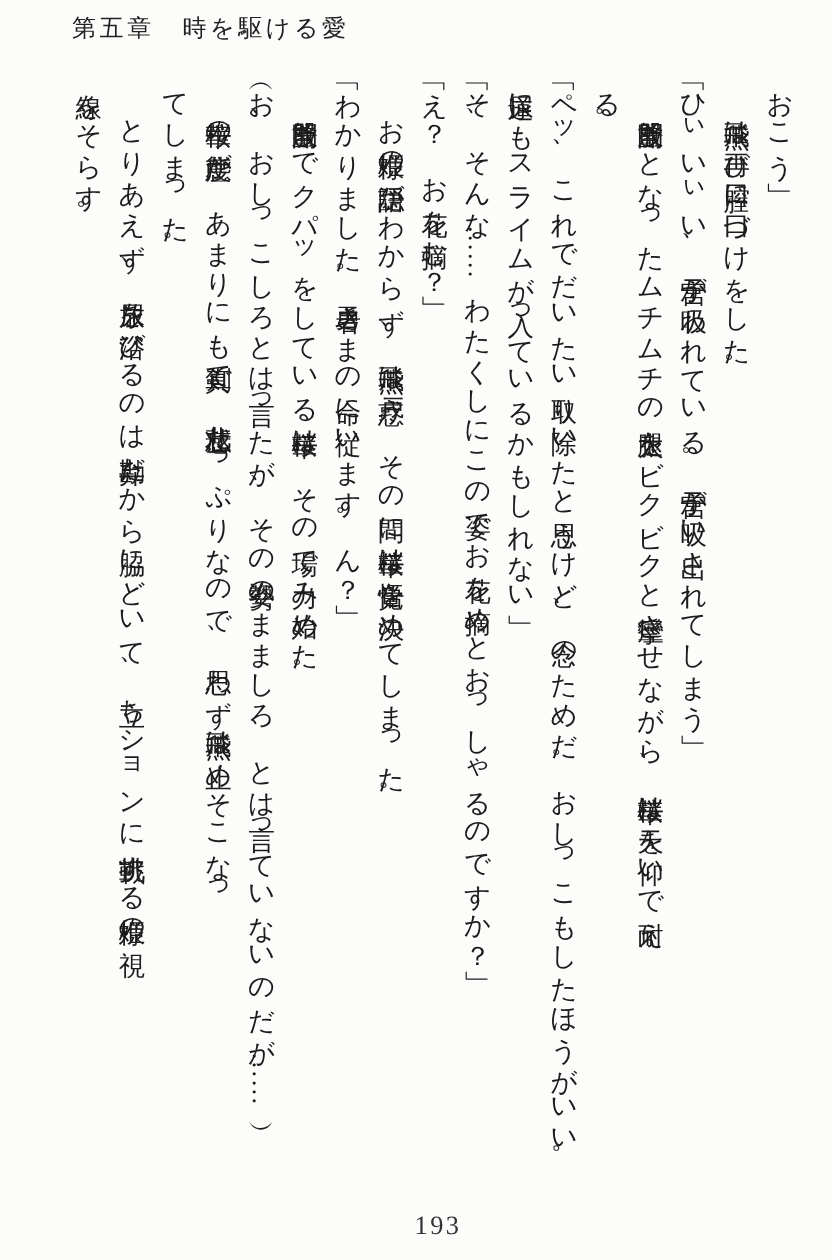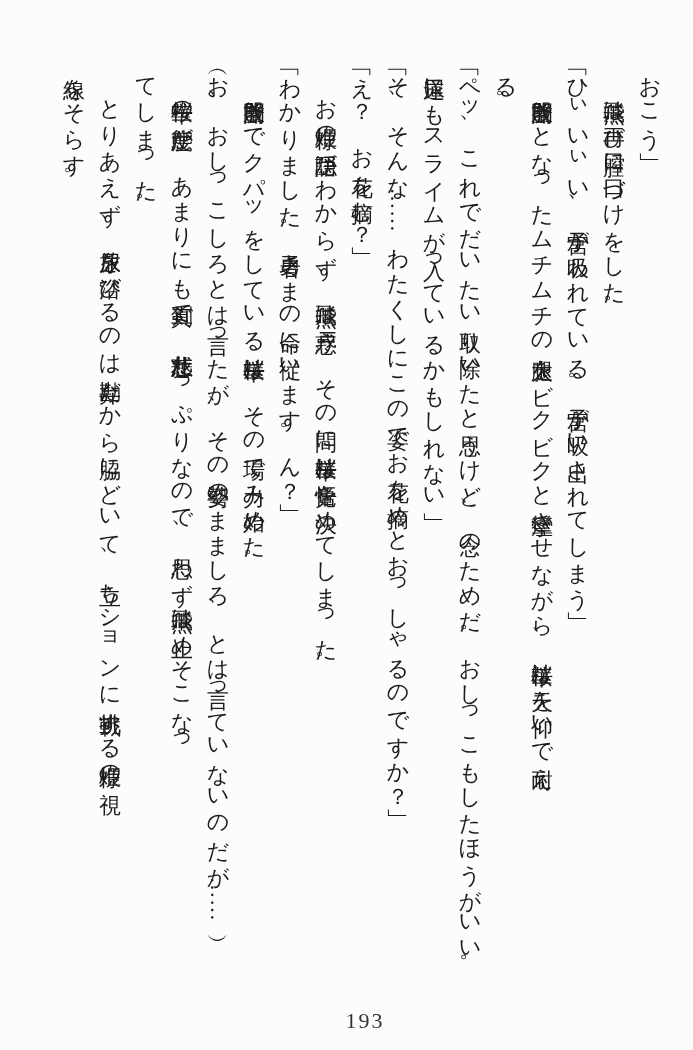--- a/index.html
+++ b/index.html
@@ -54,20 +54,21 @@
     font-size: 22px;
     letter-spacing: 2px;
     color: #333333;
     font-family: "Liberation Serif", "DejaVu Serif", serif;
   }
 </style>
 </head>
 <body>
 
 <div class="book-page">
+  <div class="chapter-header">第五章　時を駆ける愛</div>
 
   <div class="body-text">
       <div class="line">おこう」</div>
       <div class="line">　飛燕は再び膣口に口づけをした。</div>
       <div class="line">「ひぃいぃい、子宮が吸われている。子宮が吸い出されてしまう」</div>
       <div class="line">　蟹股開きとなったムチムチの太腿をビクビクと痙攣させながら、桜華は天を仰いで耐え</div>
       <div class="line">る。</div>
       <div class="line">「ペッ、これでだいたい取り除いたと思うけど、念のためだ。おしっこもしたほうがいい。</div>
       <div class="line">尿道にもスライムが入っているかもしれない」</div>
       <div class="line">「そ、そんな……わたくしにこの姿でお花を摘めとおっしゃるのですか？」</div>

